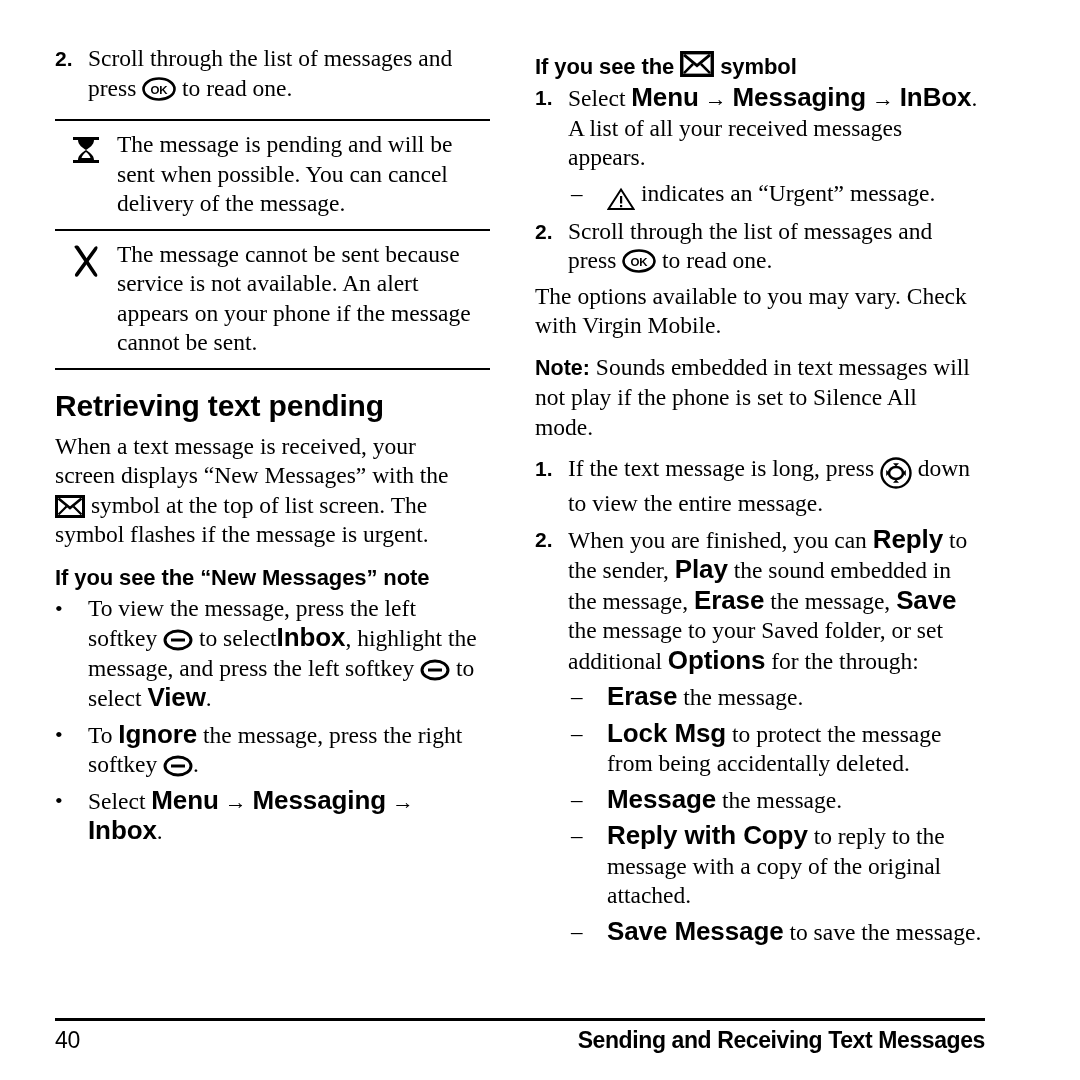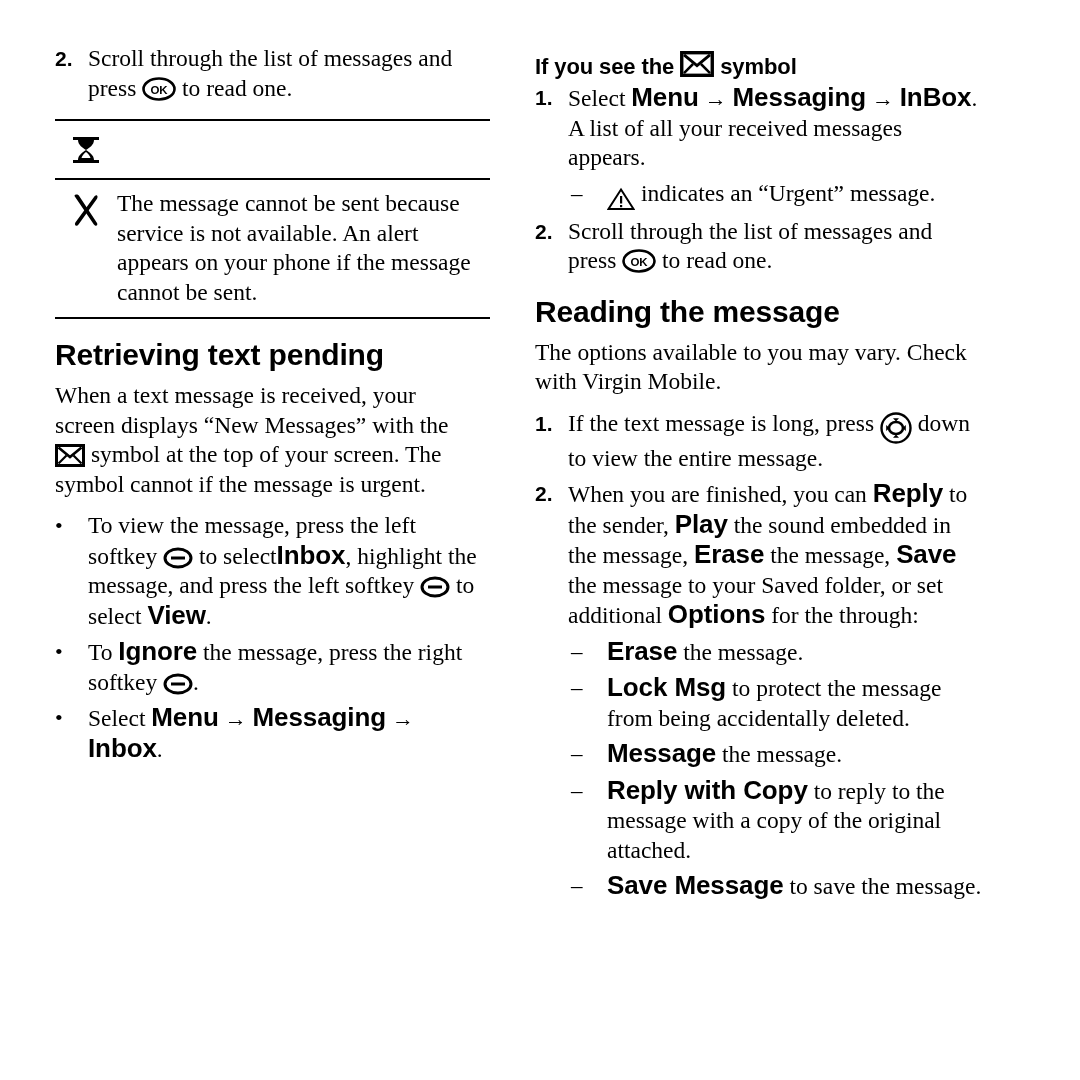--- a/index.html
+++ b/index.html
@@ -198,20 +198,21 @@
       <div class="icon-table">
 
         <div class="icon-row">
           <div class="icon-cell">
             <svg class="icon-hourglass" viewBox="0 0 36 36" xmlns="http://www.w3.org/2000/svg">
               <path d="M5 5 L31 5 L31 8 L26 8 C26 13 21 16 18 18 C21 20 26 23 26 28 L31 28 L31 31 L5 31 L5 28 L10 28 C10 23 15 20 18 18 C15 16 10 13 10 8 L5 8 Z" fill="#000"></path>
               <path d="M12 9 L24 9 C24 12 20 15 18 16.5 C16 15 12 12 12 9 Z" fill="#000"></path>
               <path d="M13.5 26 L22.5 26 C22 23.5 19.5 21 18 20 C16.5 21 14 23.5 13.5 26 Z" fill="#fff"></path>
             </svg>
           </div>
+          <div class="icon-text">The message is pending and will be sent when possible. You can cancel delivery of the message.</div>
         </div>
 
         <div class="icon-row">
           <div class="icon-cell">
             <svg class="icon-xmark" viewBox="0 0 36 38" xmlns="http://www.w3.org/2000/svg">
               <path d="M7 4 C8.5 3 10.5 3.5 11.5 5.5 L29 32 C30 34 28.5 35.5 27 34.5 C26 33.8 25.3 32.8 24.5 31.5 L7.5 6.5 C6.5 5 6 4.5 7 4 Z" fill="#000"></path>
               <path d="M29 4.5 C30 5.5 29.5 7 28.5 8.5 L10.5 33.5 C9.5 35 7.5 35.2 7 33.5 C6.7 32.4 7.4 31.4 8.3 30.2 L26 6 C27 4.7 28 3.8 29 4.5 Z" fill="#000"></path>
             </svg>
           </div>
           <div class="icon-text">The message cannot be sent because service is not available. An alert appears on your phone if the message cannot be sent.</div>
@@ -223,23 +224,24 @@
 
       <p class="body-text">
         <span>When a text message is received, your screen displays “New Messages” with the</span>
         <span class="inline-icon-wrap">
           <svg class="icon-envelope-sm" viewBox="0 0 30 23" xmlns="http://www.w3.org/2000/svg">
             <rect x="1.5" y="1.5" width="27" height="20" fill="#fff" stroke="#000" stroke-width="3"></rect>
             <path d="M3.5 3.5 L15 13 L26.5 3.5" fill="none" stroke="#000" stroke-width="2.6"></path>
             <path d="M3.5 19.5 L11.5 11.5 M26.5 19.5 L18.5 11.5" fill="none" stroke="#000" stroke-width="2.2"></path>
           </svg>
         </span>
-        <span>symbol at the top of your screen. The symbol cannot if the message is urgent.</span>
+        <span>symbol at the top of list screen. The symbol flashes if the message is urgent.</span>
       </p>
 
+      <div class="h2">If you see the “New Messages” note</div>
 
       <div class="bul-item">
         <div class="bul-marker">•</div>
         <div class="item-body">
           <span>To view the message, press the left softkey</span>
           <span class="inline-icon-wrap">
             <svg class="icon-softkey" viewBox="0 0 30 22" xmlns="http://www.w3.org/2000/svg">
               <ellipse cx="15" cy="11" rx="13" ry="9" fill="none" stroke="#000" stroke-width="3"></ellipse>
               <rect x="8" y="9.5" width="14" height="3" fill="#000"></rect>
             </svg>
@@ -333,24 +335,27 @@
           <span class="inline-icon-wrap">
             <svg class="icon-ok" viewBox="0 0 34 24" xmlns="http://www.w3.org/2000/svg">
               <ellipse cx="17" cy="12" rx="15.5" ry="10.5" fill="none" stroke="#000" stroke-width="2.6"></ellipse>
               <text x="17" y="17" font-family="Liberation Sans, sans-serif" font-size="11.5" font-weight="bold" text-anchor="middle" fill="#000">OK</text>
             </svg>
           </span>
           <span>to read one.</span>
         </div>
       </div>
 
-      <div class="h1">Reading the message</div>
 
       <p class="body-text">The options available to you may vary. Check with Virgin Mobile.</p>
 
+      <p class="body-text">
+        <span class="note-lead">Note:</span>
+        <span>Sounds embedded in text messages will not play if the phone is set to Silence All mode.</span>
+      </p>
 
       <div class="num-item">
         <div class="num-marker">1.</div>
         <div class="item-body">
           <span>If the text message is long, press</span>
           <span class="inline-icon-wrap">
             <svg class="icon-nav" viewBox="0 0 32 32" xmlns="http://www.w3.org/2000/svg">
               <circle cx="16" cy="16" r="14.5" fill="none" stroke="#000" stroke-width="2.4"></circle>
               <ellipse cx="16" cy="16" rx="7" ry="6" fill="none" stroke="#000" stroke-width="2.6"></ellipse>
               <path d="M13 6.2 L19 6.2 L16 9.6 Z" fill="#000"></path>
@@ -420,14 +425,18 @@
             <b class="ui">Save Message</b>
             <span>to save the message.</span>
           </div>
         </div>
 
       </div>
 
     </div>
   </div>
 
+  <div class="footer">
+    <div class="footer-page">40</div>
+    <div class="footer-title">Sending and Receiving Text Messages</div>
+  </div>
 
 </div>
 
 </body></html>

